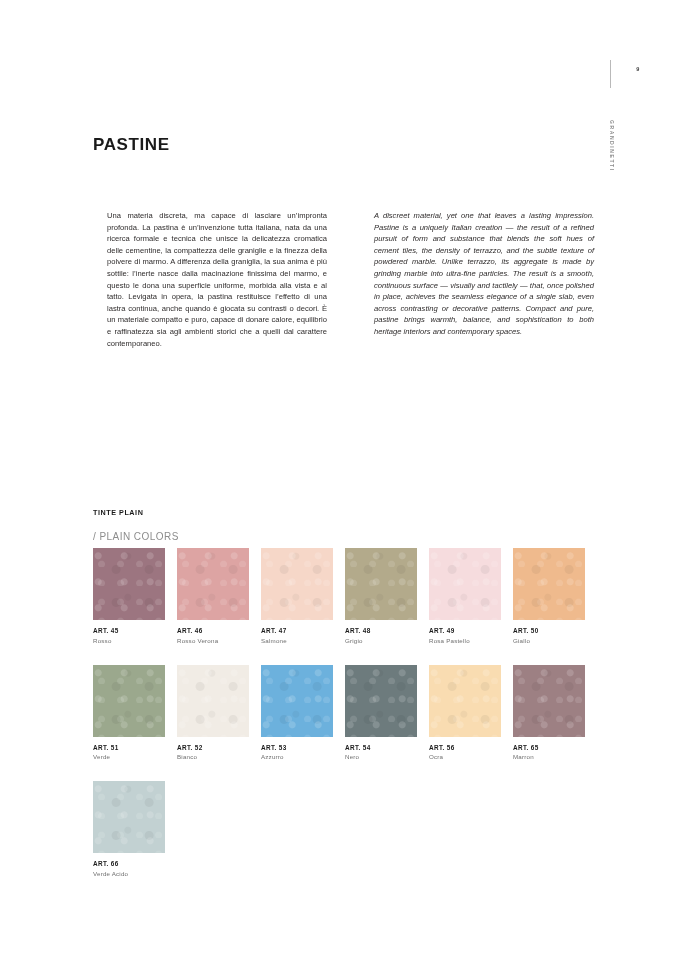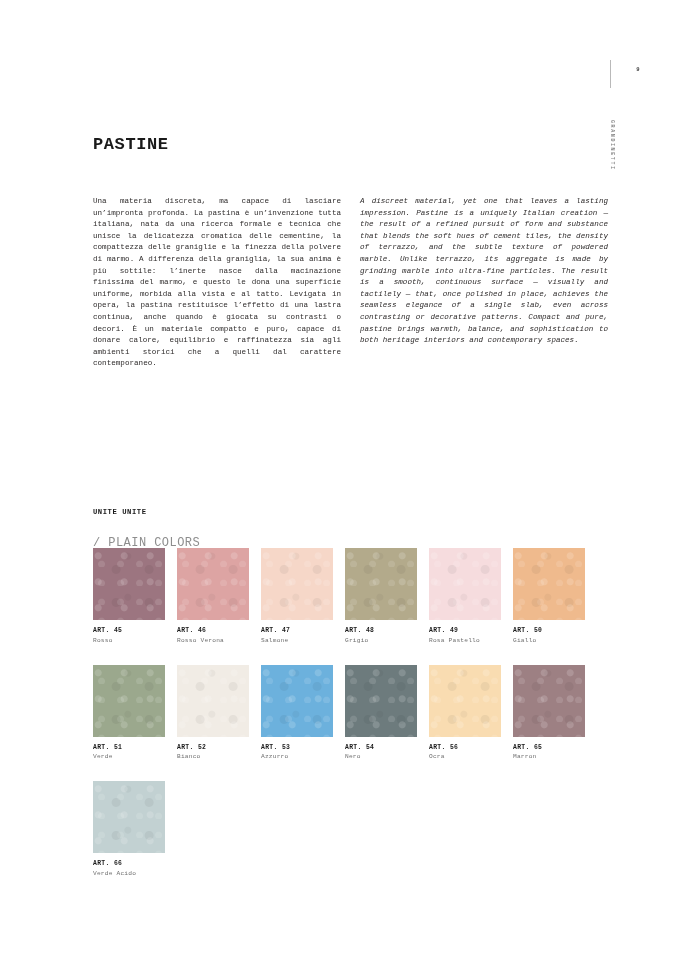--- a/index.html
+++ b/index.html
@@ -10,21 +10,20 @@
   body {
     font-family: "Liberation Sans", sans-serif;
     color: #221f1f;
   }
   #page {
     position: relative;
     width: 678px;
     height: 959px;
     background: #ffffff;
     overflow: hidden;
-    font-family: Liberation Mono, monospace;
   }
 
   
   #side-rule {
     position: absolute;
     left: 610px;
     top: 60px;
     width: 1px;
     height: 28px;
     background: #b9b9b9;
@@ -71,38 +70,38 @@
     top: 196px;
     width: 248px;
     font-size: 7.6px;
     line-height: 11.6px;
     color: #2e2b2b;
     text-align: justify;
   }
   #copy-it { left: 93px; }
   #copy-en { left: 360px; font-style: italic; }
   .copy-col p {
-    margin: 0;
+    margin: 14px;
   }
 
   
   #section-head {
     position: absolute;
     left: 93px;
     top: 508px;
   }
   #section-title {
     font-size: 7.2px;
     font-weight: bold;
     letter-spacing: 0.55px;
     color: #1a1a1a;
   }
   #section-sub {
-    margin-top: 20px;
-    font-size: 12px;
+    margin-top: 14px;
+    font-size: 10px;
     letter-spacing: 0.45px;
     color: #8d8d8d;
   }
 
   #swatch-grid {
     position: absolute;
     left: 93px;
     top: 548px;
     width: 516px;
   }
@@ -161,21 +160,21 @@
 
   <div class="copy-col" id="copy-it">
     <p>Una materia discreta, ma capace di lasciare un’impronta profonda. La pastina è un’invenzione tutta italiana, nata da una ricerca formale e tecnica che unisce la delicatezza cromatica delle cementine, la compattezza delle graniglie e la finezza della polvere di marmo. A differenza della graniglia, la sua anima è più sottile: l’inerte nasce dalla macinazione finissima del marmo, e questo le dona una superficie uniforme, morbida alla vista e al tatto. Levigata in opera, la pastina restituisce l’effetto di una lastra continua, anche quando è giocata su contrasti o decori. È un materiale compatto e puro, capace di donare calore, equilibrio e raffinatezza sia agli ambienti storici che a quelli dal carattere contemporaneo.</p>
   </div>
 
   <div class="copy-col" id="copy-en">
     <p>A discreet material, yet one that leaves a lasting impression. Pastine is a uniquely Italian creation — the result of a refined pursuit of form and substance that blends the soft hues of cement tiles, the density of terrazzo, and the subtle texture of powdered marble. Unlike terrazzo, its aggregate is made by grinding marble into ultra-fine particles. The result is a smooth, continuous surface — visually and tactilely — that, once polished in place, achieves the seamless elegance of a single slab, even across contrasting or decorative patterns. Compact and pure, pastine brings warmth, balance, and sophistication to both heritage interiors and contemporary spaces.</p>
   </div>
 
   <div id="section-head">
-    <div id="section-title">UNITE UNITE</div>
+    <div id="section-title">TINTE PLAIN</div>
     <div id="section-sub">/ PLAIN COLORS</div>
   </div>
 
   <div id="swatch-grid">
       <div class="swatch-row">
         <div class="swatch-cell">
           <div class="swatch-chip" style="background-color: rgb(156, 117, 128);"></div>
           <div class="swatch-code">ART. 45</div>
           <div class="swatch-name">Rosso</div>
         </div>

